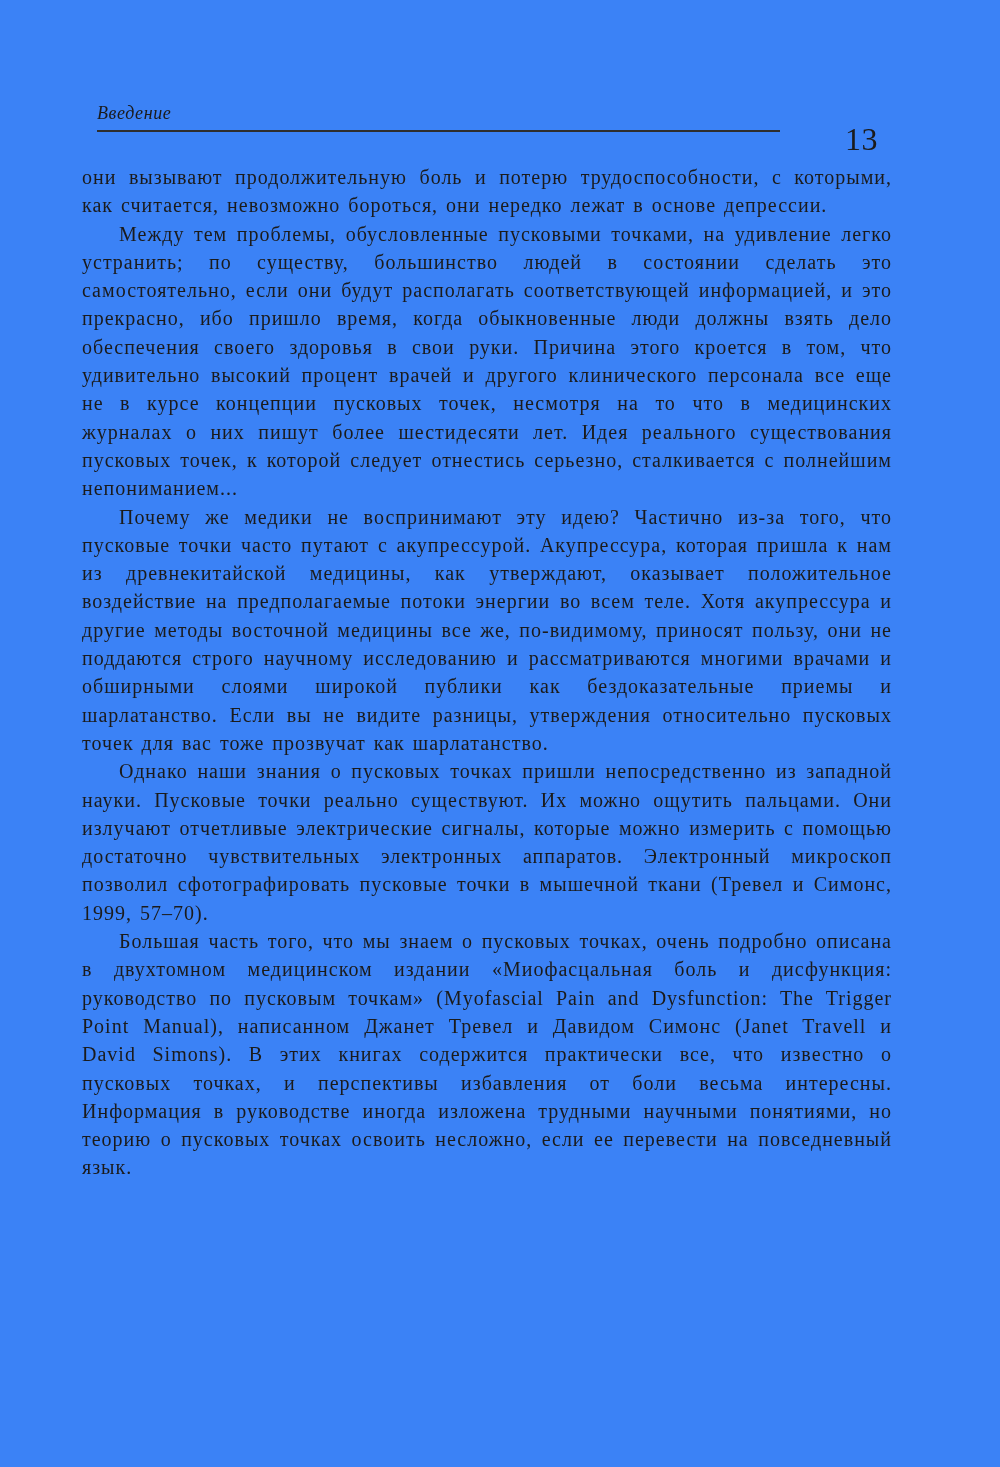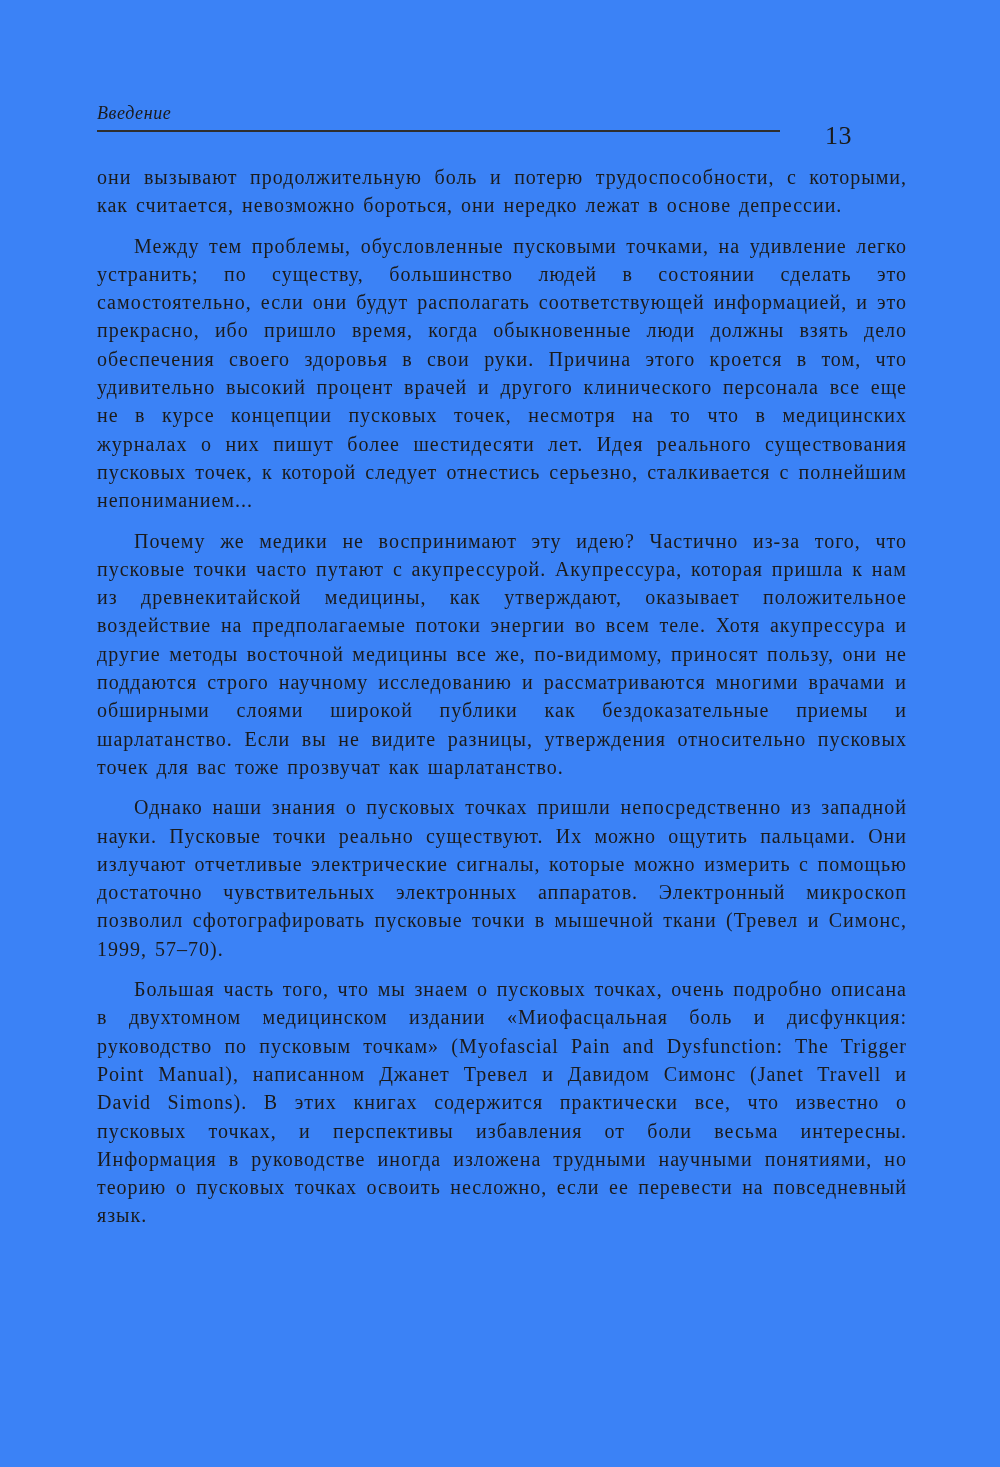--- a/index.html
+++ b/index.html
@@ -32,44 +32,43 @@
   }
   .header-rule {
     position: absolute;
     left: 0;
     top: 27px;
     width: 683px;
     border-top: 2px solid #2e2e2e;
   }
   .page-number {
     position: absolute;
-    left: 728px;
+    left: 748px;
     top: 18px;
-    font-size: 26px;
+    font-size: 32px;
     letter-spacing: 0.5px;
     color: #1b1b1b;
   }
   .body-text {
     position: absolute;
-    left: 97px;
+    left: 82px;
     top: 163px;
     width: 810px;
     font-size: 20px;
     line-height: 28.3px;
     letter-spacing: 1px;
     word-spacing: 2px;
     text-align: justify;
   }
   .body-text p {
     margin: 0;
     padding: 0;
   }
   .body-text p.indent {
     text-indent: 37px;
-    margin-top: 12px;
   }
 </style>
 </head>
 <body>
 
 <div class="page">
 
   <header class="page-header">
     <span class="running-title">Введение</span>
     <div class="header-rule"></div>

